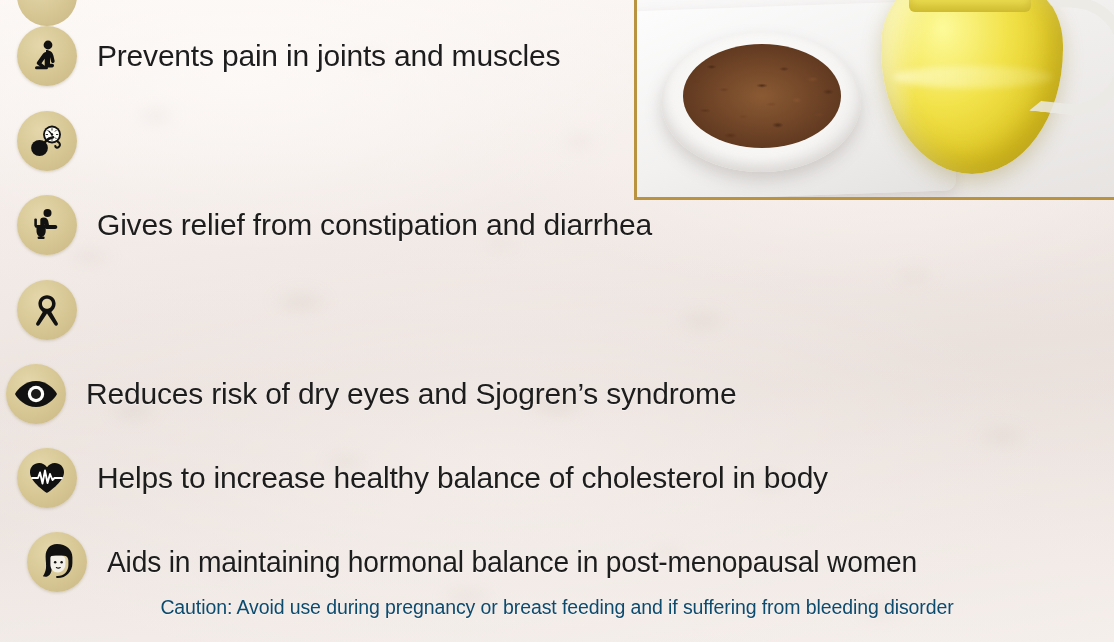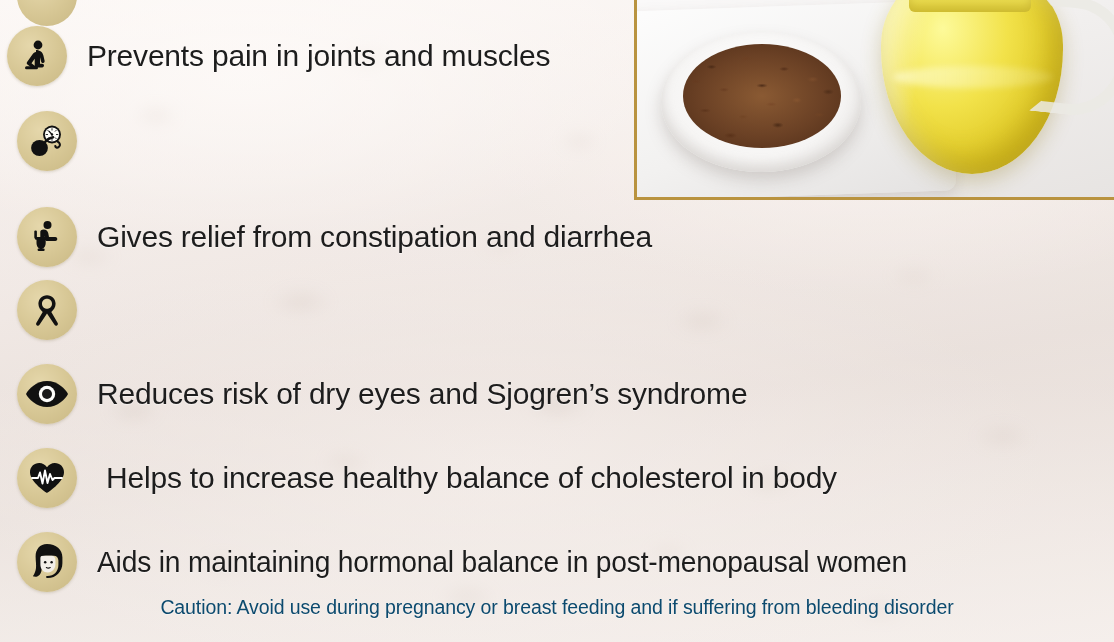--- a/index.html
+++ b/index.html
@@ -167,21 +167,21 @@
       <div class="jug-handle"></div>
       <div class="jug-band"></div>
       <div class="photo-blur"></div>
     </div>
   </div>
 
   <div class="badge-cropped"></div>
 
   <div class="rows">
 
-    <div class="row" style="left:7px;top:26px;">
+    <div class="row" style="left:17px;top:26px;">
       <div class="badge">
         <svg width="36" height="36" viewBox="0 0 36 36">
           <circle cx="19" cy="7" r="4.4" fill="#111"></circle>
           <path d="M17 12c4 0 6.6 2.2 7.4 5.6l1.2 5.1c.25 1.1-.4 2-1.4 2.2-1 .2-1.9-.45-2.1-1.5l-1-4.2-.1 6.6h2.2c1 0 1.8.8 1.8 1.8s-.8 1.8-1.8 1.8h-5.4c-1.2 0-2.1-1-2.1-2.2v-6.4l-3.2 4.4 3.2 2.5c.8.6.9 1.7.3 2.5-.6.75-1.7.9-2.5.3l-5-3.9c-.85-.65-1-1.85-.4-2.7l5.3-7.3c1-1.4 2.2-2.6 3.6-2.6z" fill="#111"></path>
           <rect x="6" y="28.2" width="13" height="3.1" rx="1.5" fill="#111"></rect>
         </svg>
       </div>
       <div class="row-text">Prevents pain in joints and muscles</div>
     </div>
 
@@ -202,21 +202,21 @@
             <line x1="19.8" y1="8.3" x2="20.8" y2="9.3"></line>
           </g>
           <line x1="24" y1="12.5" x2="21.2" y2="9.4" stroke="#111" stroke-width="1.3" stroke-linecap="round"></line>
           <ellipse cx="11.5" cy="26" rx="8.4" ry="8" fill="#111"></ellipse>
           <path d="M16.5 20.5c2.4-2.6 5.4-4.6 8.6-5.2" stroke="#111" stroke-width="2.4" fill="none" stroke-linecap="round"></path>
           <path d="M29.5 19.5c2.6 1.2 3.4 4 1.1 5.6-1.6 1.1-3.1.3-3.3-1.1" stroke="#111" stroke-width="2.1" fill="none" stroke-linecap="round"></path>
         </svg>
       </div>
     </div>
 
-    <div class="row" style="left:17px;top:207px;justify-content:space-between;">
+    <div class="row" style="left:17px;top:195px;justify-content:space-between;">
       <div class="badge">
         <svg width="36" height="36" viewBox="0 0 36 36">
           <circle cx="18.5" cy="6" r="4" fill="#111"></circle>
           <path d="M14.6 10.5c2.6 0 4.2 1.6 4.6 3.6l.8 4h6.3c1.1 0 2 .9 2 2s-.9 2-2 2h-8c-1.3 0-2.3-.9-2.5-2.1l-.6-3.1v7.4h-3.9V12.8c0-1.3 1-2.3 3.3-2.3z" fill="#111"></path>
           <path d="M7.5 19.5h9.2v4.6c0 3.4-2.1 6-4.6 6s-4.6-2.6-4.6-6z" fill="#111"></path>
           <rect x="5.9" y="18.1" width="12.4" height="2.6" rx="1.3" fill="#111"></rect>
           <rect x="8.6" y="29.4" width="7" height="2.5" rx="1" fill="#111"></rect>
           <rect x="5.3" y="11.4" width="2.6" height="8.2" rx="1.1" fill="#111"></rect>
         </svg>
       </div>
@@ -224,42 +224,42 @@
     </div>
 
     <div class="row" style="left:17px;top:280px;">
       <div class="badge">
         <svg width="34" height="36" viewBox="0 0 34 36">
           <path d="M17 3.2c-5 0-8.6 3.9-8.6 8.6 0 3.5 2 6.2 4.3 8.3l-6.4 11c-.5.9-.2 1.9.7 2.4.9.5 2 .2 2.5-.7L17 21.6l7.5 11.2c.5.9 1.6 1.2 2.5.7.9-.5 1.2-1.5.7-2.4l-6.4-11c2.3-2.1 4.3-4.8 4.3-8.3 0-4.7-3.6-8.6-8.6-8.6zm0 3.6c3 0 5 2.2 5 5s-2 5-5 5-5-2.2-5-5 2-5 5-5z" fill="#111"></path>
         </svg>
       </div>
     </div>
 
-    <div class="row" style="left:17px;top:364px;">
+    <div class="row" style="left:6px;top:364px;">
       <div class="badge">
         <svg width="44" height="30" viewBox="0 0 44 30">
           <path d="M22 2C11.5 2 3.2 10.2 1 15c2.2 4.8 10.5 13 21 13s18.8-8.2 21-13C40.8 10.2 32.5 2 22 2z" fill="#111"></path>
           <circle cx="22" cy="15" r="8.2" fill="#fdfdfb"></circle>
           <circle cx="22" cy="15" r="5" fill="#1a1a1a"></circle>
         </svg>
       </div>
       <div class="row-text">Reduces risk of dry eyes and Sjogren’s syndrome</div>
     </div>
 
-    <div class="row" style="left:17px;top:448px;gap:9px;">
+    <div class="row" style="left:17px;top:448px;">
       <div class="badge">
         <svg width="40" height="36" viewBox="0 0 40 36">
           <path d="M20 33S3 22.4 3 12.3C3 6.9 7.1 3 12.2 3c3.2 0 6.1 1.7 7.8 4.3C21.7 4.7 24.6 3 27.8 3 32.9 3 37 6.9 37 12.3 37 22.4 20 33 20 33z" fill="#111"></path>
           <polyline points="5,18 11,18 13,12.5 15.5,23.5 18,10.5 20.5,23 23,14 25.5,20 27.5,18 35,18" fill="none" stroke="#ffffff" stroke-width="1.9" stroke-linejoin="round" stroke-linecap="round"></polyline>
         </svg>
       </div>
       <div class="row-text">Helps to increase healthy balance of cholesterol in body</div>
     </div>
 
-    <div class="row" style="left:17px;top:532px;">
+    <div class="row" style="left:27px;top:532px;">
       <div class="badge">
         <svg width="36" height="40" viewBox="0 0 36 40">
           <path d="M18 2C10.8 2 6.6 7.4 6.6 14.4c0 4.6.9 8 .3 12.3-.4 2.9-1.6 5.4-3.1 7.6 2.9 1 5.3.2 6.9-1.6 1.5-1.7 2-4 2-6.6V16c0-1.4.8-2.3 2-2.3h10.1c2.6 0 4.6 2 4.6 4.9v4.2C29.4 29.6 25 34 18.6 34c-.9 0-1.6.2-1.6.9 0 .7.8 1.1 2 1.1C27 36 33.4 29.6 33.4 21.2v-6C33.4 7.7 27.2 2 18 2z" fill="#111"></path>
           <path d="M13.6 13.7h9c2.2 0 3.8 1.7 3.8 4.2v4.4c0 4.6-3.2 8.2-7.6 8.2-4.3 0-7.4-3.4-7.4-8V16c0-1.4.8-2.3 2.2-2.3z" fill="#f3efe9"></path>
           <circle cx="16.2" cy="20.3" r="1.25" fill="#111"></circle>
           <circle cx="22.6" cy="20.3" r="1.25" fill="#111"></circle>
           <path d="M17.4 25.6c1.2.8 2.6.8 3.8 0" stroke="#111" stroke-width="1.2" fill="none" stroke-linecap="round"></path>
           <path d="M12.6 13.2c.6-3.4 3-5.6 6.4-5.6 1.9 0 3.4.6 4.5 1.7-2.6.3-4.6 1.3-6 2.9-1.1 1.2-3 1.4-4.9 1z" fill="#111"></path>
         </svg>
       </div>

